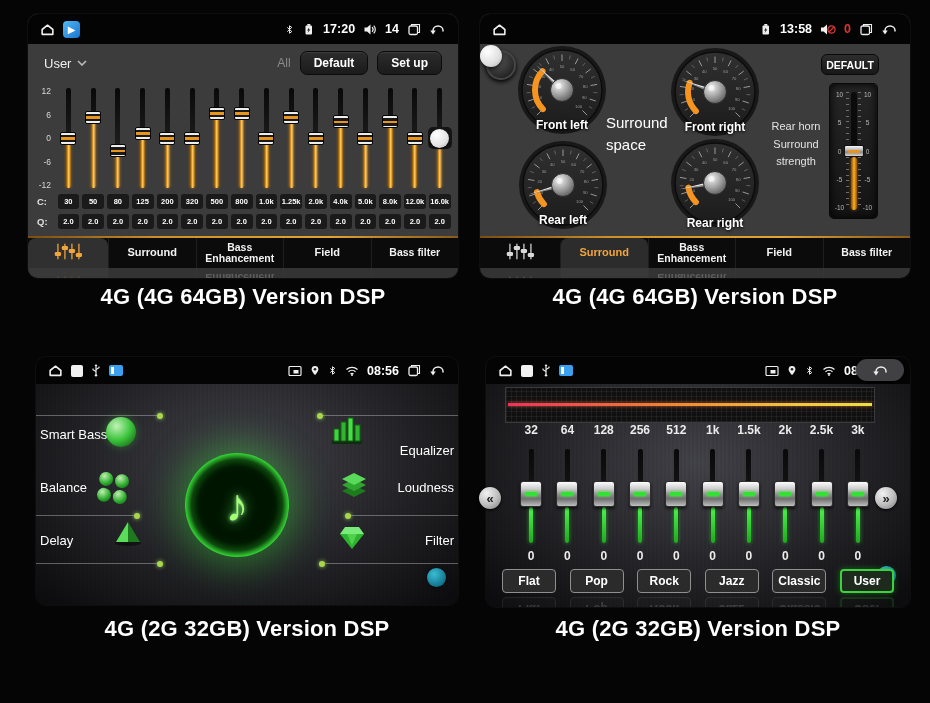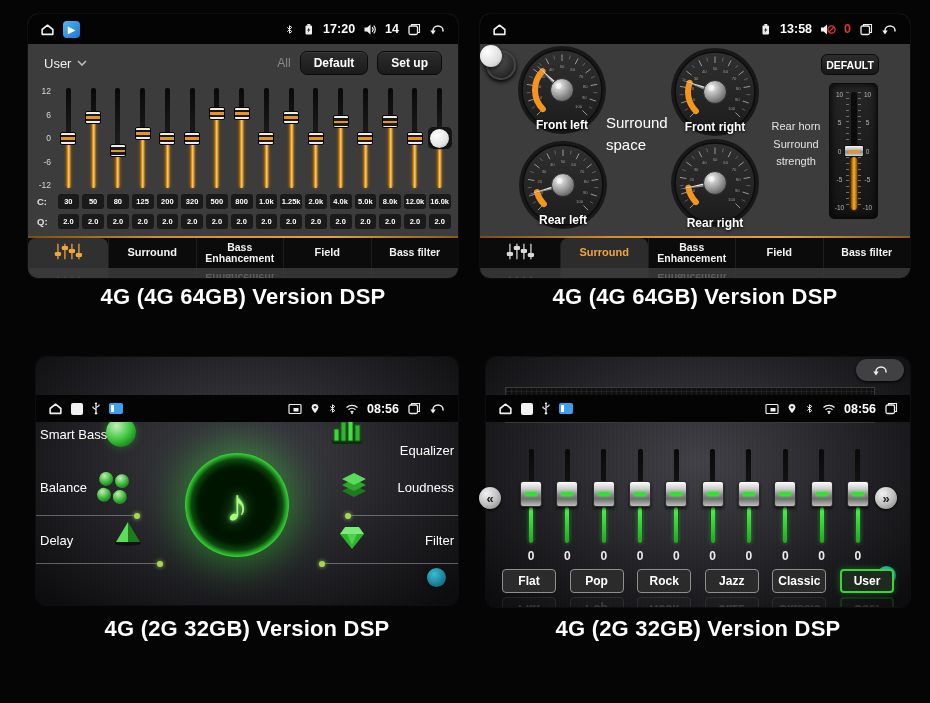--- a/index.html
+++ b/index.html
@@ -1,20 +1,20 @@
 <!DOCTYPE html>
 <html><head>
 <meta charset="utf-8">
 <style>
   html,body{margin:0;padding:0;background:#050505;}
   #stage{position:relative;width:930px;height:703px;background:#050505;overflow:hidden;
          font-family:"Liberation Sans",sans-serif;-webkit-font-smoothing:antialiased;}
   .panel{position:absolute;border-radius:10px;overflow:hidden;background:#3c3c3c;box-shadow:0 0 0 1px #0e0e0e;}
   .sbar{position:absolute;top:0;left:0;right:0;height:30px;background:#040404;display:flex;align-items:center;gap:8px;padding:0 12px;box-sizing:border-box;z-index:8;}
-  .sbar.h27{height:27px;margin-top:38px;}
+  .sbar.h27{height:27px;}
   .sp{flex:1;}
   .t{color:#fff;font-weight:bold;font-size:12.5px;}
   .t.red{color:#e03434;}
   .ic{display:flex;align-items:center;}
   .appicon{width:17px;height:17px;border-radius:4px;background:linear-gradient(135deg,#53b7f2,#1976d2);color:#fff;font-size:10px;display:flex;align-items:center;justify-content:center;}
   .whitesq{width:12px;height:12px;border-radius:2px;background:#f2f2f2;}
   .chatic{width:14px;height:11px;border-radius:2px;background:#3da0ef;position:relative;}
   .chatic::after{content:"";position:absolute;left:2px;top:2px;width:3px;height:7px;background:#fff;}
   
   .subhdr{position:absolute;top:34px;left:0;right:0;height:30px;display:flex;align-items:center;gap:9px;padding:0 16px;box-sizing:border-box;}
@@ -847,20 +847,32 @@
     </div>
     <div class="backpill">
       <svg width="17" height="13" viewBox="0 0 16 13">
           <path d="M3.5 8.5 v-1 a5 4.5 0 0 1 10 0 v1" fill="none" stroke="#efefef" stroke-width="1.5"></path>
           <polygon points="0.8,7.6 6.2,7.6 3.5,11.4" fill="#efefef"></polygon>
         </svg>
     </div>
     <div class="spectrum">
         <div class="specline"></div>
       </div>
+    <div class="row10" style="top:66px;" id="p4-freqs">
+        <div class="col10 freq10">32</div>
+        <div class="col10 freq10">64</div>
+        <div class="col10 freq10">128</div>
+        <div class="col10 freq10">256</div>
+        <div class="col10 freq10">512</div>
+        <div class="col10 freq10">1k</div>
+        <div class="col10 freq10">1.5k</div>
+        <div class="col10 freq10">2k</div>
+        <div class="col10 freq10">2.5k</div>
+        <div class="col10 freq10">3k</div>
+      </div>
     <div class="row10 sliders10" style="top:88px;" id="p4-sliders">
         <div class="col10">
           <div class="trk10"></div>
           <div class="fill10"></div>
           <div class="h10"></div>
         </div>
         <div class="col10">
           <div class="trk10"></div>
           <div class="fill10"></div>
           <div class="h10"></div>

